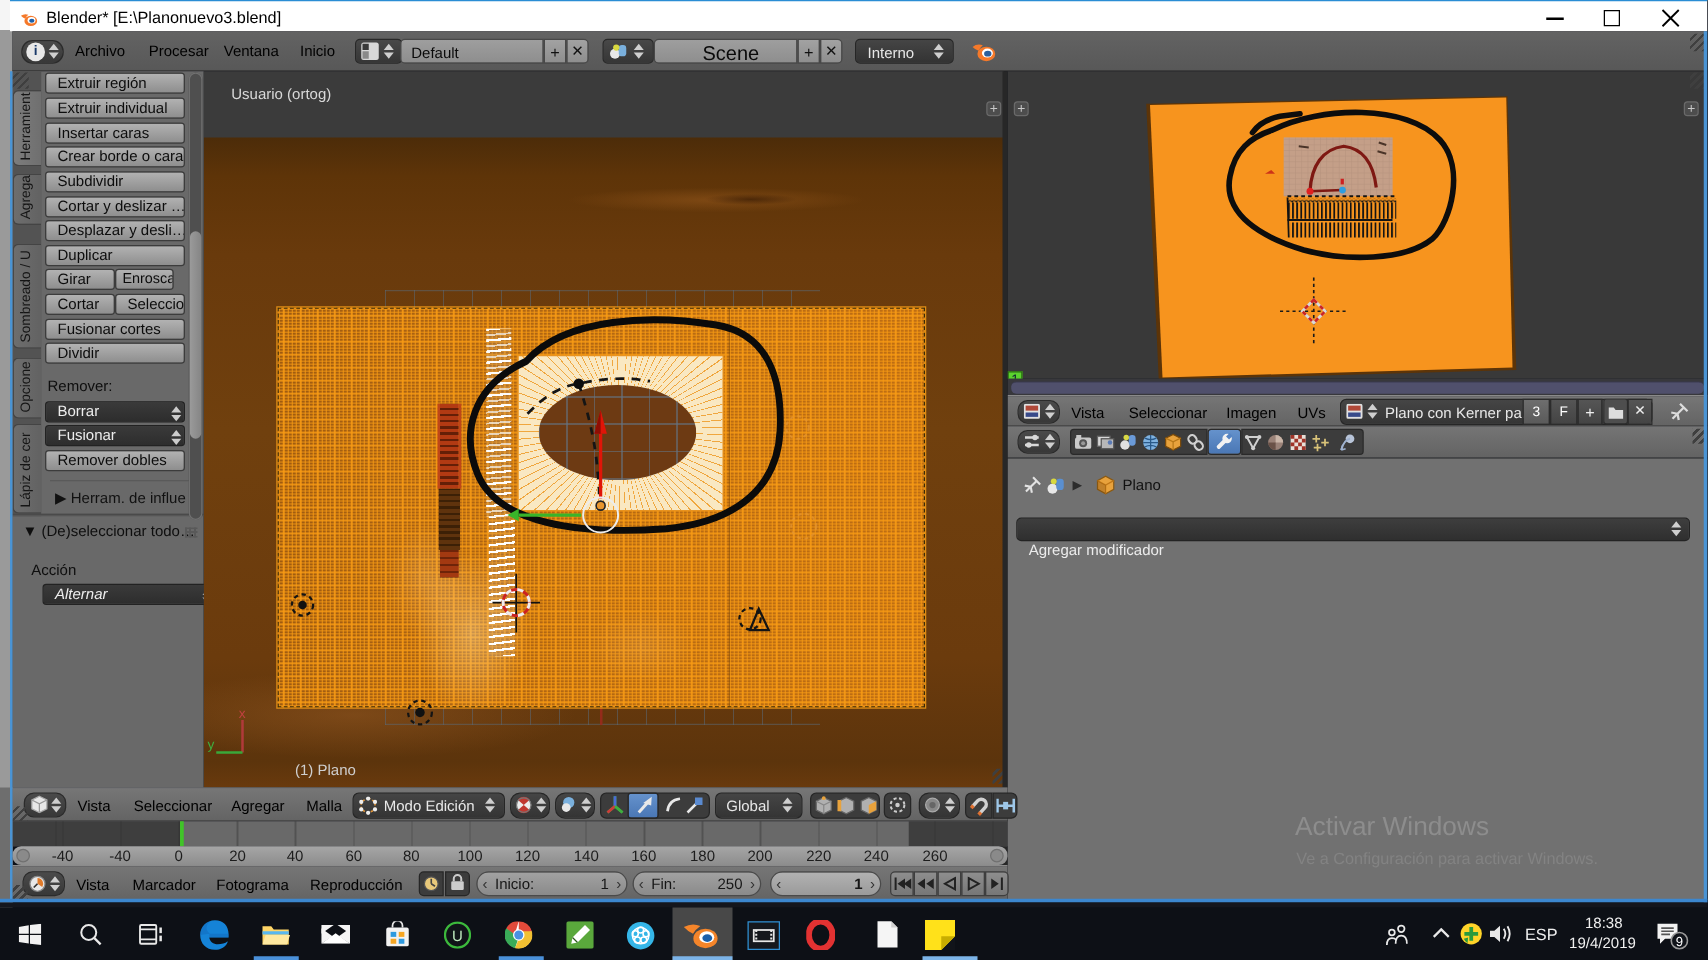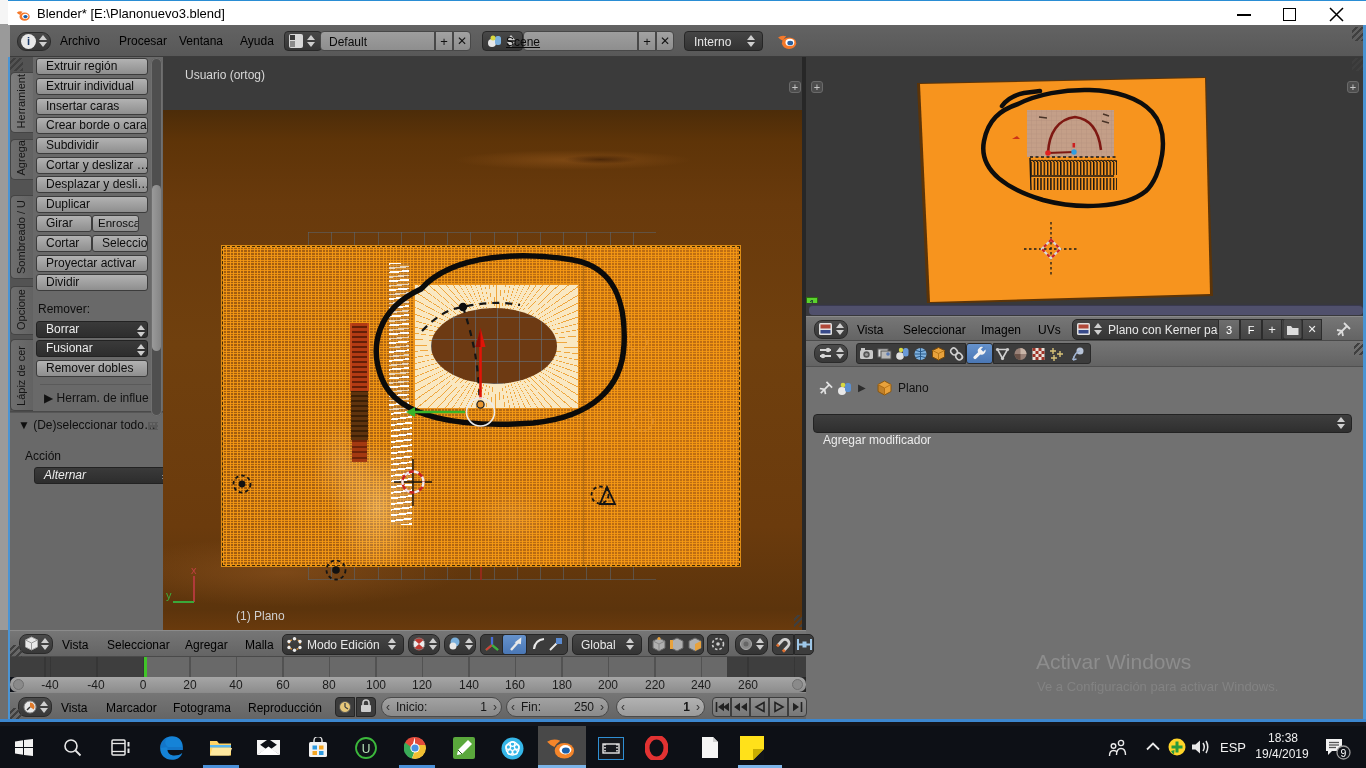--- a/index.html
+++ b/index.html
@@ -57,21 +57,21 @@
 
   <div class="abs" id="topheader" style="left:10px;top:25px;width:1356px;height:32px;background:linear-gradient(#636363,#585858);border-bottom:1px solid #3c3c3c;">
 
     <div class="abs" style="left:7px;top:7px;width:34px;height:19px;background:linear-gradient(#4a4a4a,#383838);border:1px solid #2b2b2b;border-radius:9px;"></div>
     <div class="abs" style="left:11px;top:9px;width:15px;height:15px;border-radius:50%;background:#e8e8e8;color:#1a3a6a;font-size:11px;font-weight:bold;text-align:center;line-height:15px;">i</div>
     <div class="ud" style="left:29px;top:10px;"></div>
 
     <div class="abs" style="left:50px;top:9px;font-size:12px;color:#000;">Archivo</div>
     <div class="abs" style="left:109px;top:9px;font-size:12px;color:#000;">Procesar</div>
     <div class="abs" style="left:169px;top:9px;font-size:12px;color:#000;">Ventana</div>
-    <div class="abs" style="left:230px;top:9px;font-size:12px;color:#000;">Ayuda</div>
+    <div class="abs" style="left:230px;top:9px;font-size:12px;color:#000;">Inicio</div>
 
     <div class="abs" style="left:274px;top:6px;width:38px;height:20px;background:linear-gradient(#484848,#363636);border:1px solid #282828;border-radius:4px;"></div>
     <div class="abs" style="left:279px;top:9px;width:14px;height:14px;background:#d8d8d8;border-radius:2px;"></div>
     <div class="abs" style="left:280px;top:10px;width:5px;height:5px;background:#3a3a3a;"></div>
     <div class="abs" style="left:280px;top:16px;width:5px;height:6px;background:#8a8a8a;"></div>
     <div class="ud" style="left:297px;top:10px;"></div>
 
     <div class="abs" style="left:310px;top:6px;width:115px;height:20px;background:linear-gradient(#9e9e9e,#8e8e8e);border:1px solid #484848;border-radius:4px 0 0 4px;"></div>
     <div class="abs" style="left:319px;top:10px;font-size:12px;color:#0a0a0a;">Default</div>
     <div class="abs" style="left:425px;top:6px;width:18px;height:20px;background:linear-gradient(#a2a2a2,#8e8e8e);border:1px solid #484848;font-size:13px;color:#111;text-align:center;line-height:19px;">+</div>
@@ -79,21 +79,21 @@
 
     <div class="abs" style="left:472px;top:6px;width:41px;height:20px;background:linear-gradient(#484848,#363636);border:1px solid #282828;border-radius:4px;"></div>
     <svg class="abs" style="left:477px;top:9px;" width="16" height="14">
         <circle cx="5" cy="9" r="4" fill="#e8e8e8"></circle>
         <rect x="8" y="2" width="6" height="9" rx="2.5" fill="#7ab0dd"></rect>
         <circle cx="6" cy="4" r="2.5" fill="#d8d840"></circle>
       </svg>
     <div class="ud" style="left:497px;top:10px;"></div>
 
     <div class="abs" style="left:513px;top:6px;width:115px;height:20px;background:linear-gradient(#9e9e9e,#8e8e8e);border:1px solid #484848;border-radius:4px 0 0 4px;"></div>
-    <div class="abs" style="left:496px;top:10px;font-size:12px;color:#0a0a0a;text-decoration:underline;">Scene</div>
+    <div class="abs" style="left:552px;top:10px;font-size:16px;color:#0a0a0a;">Scene</div>
     <div class="abs" style="left:628px;top:6px;width:18px;height:20px;background:linear-gradient(#a2a2a2,#8e8e8e);border:1px solid #484848;font-size:13px;color:#111;text-align:center;line-height:19px;">+</div>
     <div class="abs" style="left:646px;top:6px;width:18px;height:20px;background:linear-gradient(#a2a2a2,#8e8e8e);border:1px solid #484848;border-radius:0 4px 4px 0;font-size:12px;color:#111;text-align:center;line-height:19px;">✕</div>
 
     <div class="abs" style="left:674px;top:6px;width:79px;height:20px;background:linear-gradient(#454545,#333333);border:1px solid #262626;border-radius:4px;"></div>
     <div class="abs" style="left:684px;top:10px;font-size:12px;color:#e6e6e6;">Interno</div>
     <div class="ud" style="left:737px;top:10px;"></div>
 
     <svg class="abs" style="left:767px;top:8px;" width="21" height="17" viewBox="0 0 20 16">
       <path d="M1 4.2 Q4.5 1.5 8.8 3 Q6.8 4.8 5.6 7.2 Q3 6.2 1 4.2 Z" fill="#f5792a"></path>
       <ellipse cx="11.5" cy="9.6" rx="6.8" ry="5.5" fill="#f5792a"></ellipse>
@@ -127,21 +127,21 @@
     <div class="tbtn" style="left:26px;top:41px;">Insertar caras</div>
     <div class="tbtn" style="left:26px;top:60px;">Crear borde o cara</div>
     <div class="tbtn" style="left:26px;top:80px;">Subdividir</div>
     <div class="tbtn" style="left:26px;top:100px;">Cortar y deslizar …</div>
     <div class="tbtn" style="left:26px;top:119px;">Desplazar y desli…</div>
     <div class="tbtn" style="left:26px;top:139px;">Duplicar</div>
     <div class="tbtn" style="left:26px;top:158px;width:56px;">Girar</div>
     <div class="tbtn" style="left:82px;top:158px;width:47px;padding-left:5px;font-size:11.5px;">Enroscar</div>
     <div class="tbtn" style="left:26px;top:178px;width:56px;">Cortar</div>
     <div class="tbtn" style="left:82px;top:178px;width:56px;">Seleccio</div>
-    <div class="tbtn" style="left:26px;top:198px;">Proyectar activar</div>
+    <div class="tbtn" style="left:26px;top:198px;">Fusionar cortes</div>
     <div class="tbtn" style="left:26px;top:217px;">Dividir</div>
     <div class="abs" style="left:28px;top:245px;font-size:12px;color:#0e0e0e;">Remover:</div>
     <div class="dbtn" style="left:26px;top:264px;">Borrar<div class="ud" style="left:100px;top:3px;"></div></div>
     <div class="dbtn" style="left:26px;top:283px;">Fusionar<div class="ud" style="left:100px;top:3px;"></div></div>
     <div class="tbtn" style="left:26px;top:303px;">Remover dobles</div>
     <div class="abs" style="left:30px;top:327px;width:112px;height:1px;background:#5a5a5a;"></div>
     <div class="abs" style="left:34px;top:334px;font-size:12px;color:#111;">▶ Herram. de influe</div>
     <div class="abs" style="left:0;top:354px;width:153px;height:2px;background:#565656;border-top:1px solid #4a4a4a;"></div>
     <div class="abs" style="left:8px;top:361px;font-size:12px;color:#0e0e0e;">▼ (De)seleccionar todo…</div>
     <div class="abs" style="left:138px;top:365px;width:10px;height:8px;background:repeating-linear-gradient(90deg,#595959 0 1.5px,transparent 1.5px 3.5px),repeating-linear-gradient(0deg,#595959 0 1.5px,transparent 1.5px 3.5px);"></div>

